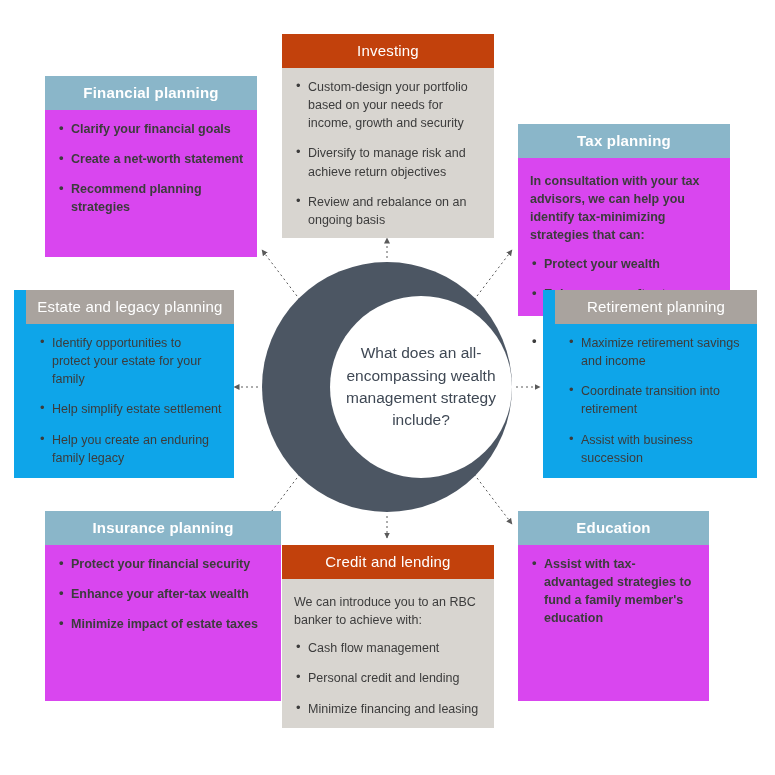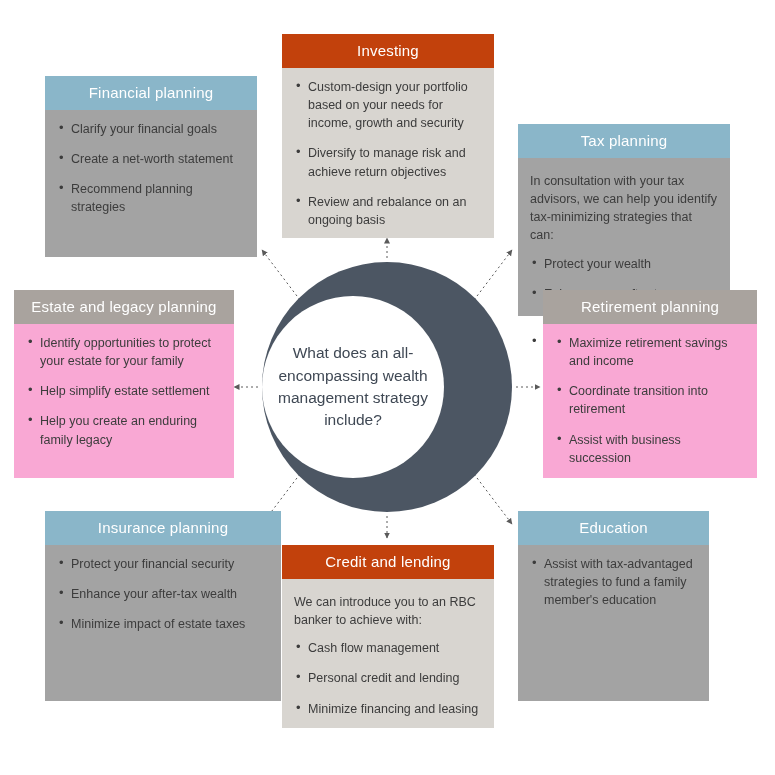--- a/index.html
+++ b/index.html
@@ -55,38 +55,38 @@
     content: "\2022";
     position: absolute;
     left: 2px;
     top: -1px;
     font-size: 13px;
     color: #3c3c3c;
   }
 
   
   .blue .card-header { background: #8ab6c9; }
-  .blue { background: #a3a3a3; }
+  .blue { background: #d946ef; font-weight: bold; }
   .gray .card-header { background: #c2410c; }
   .gray { background: #d8d5d0; }
   .gray2 .card-header { background: #a9a39e; }
-  .gray2 { background: #f9a8d4; }
+  .gray2 { background: #0ea5e9; padding-left: 12px; }
 
   
   .donut {
     position: absolute;
     left: 262px;
     top: 262px;
     width: 250px;
     height: 250px;
     border-radius: 50%;
     background: #4c5663;
     display: flex;
     align-items: center;
-    justify-content: flex-start;
+    justify-content: flex-end;
   }
   .donut-inner {
     width: 182px;
     height: 182px;
     border-radius: 50%;
     background: #ffffff;
     display: flex;
     align-items: center;
     justify-content: center;
     text-align: center;

